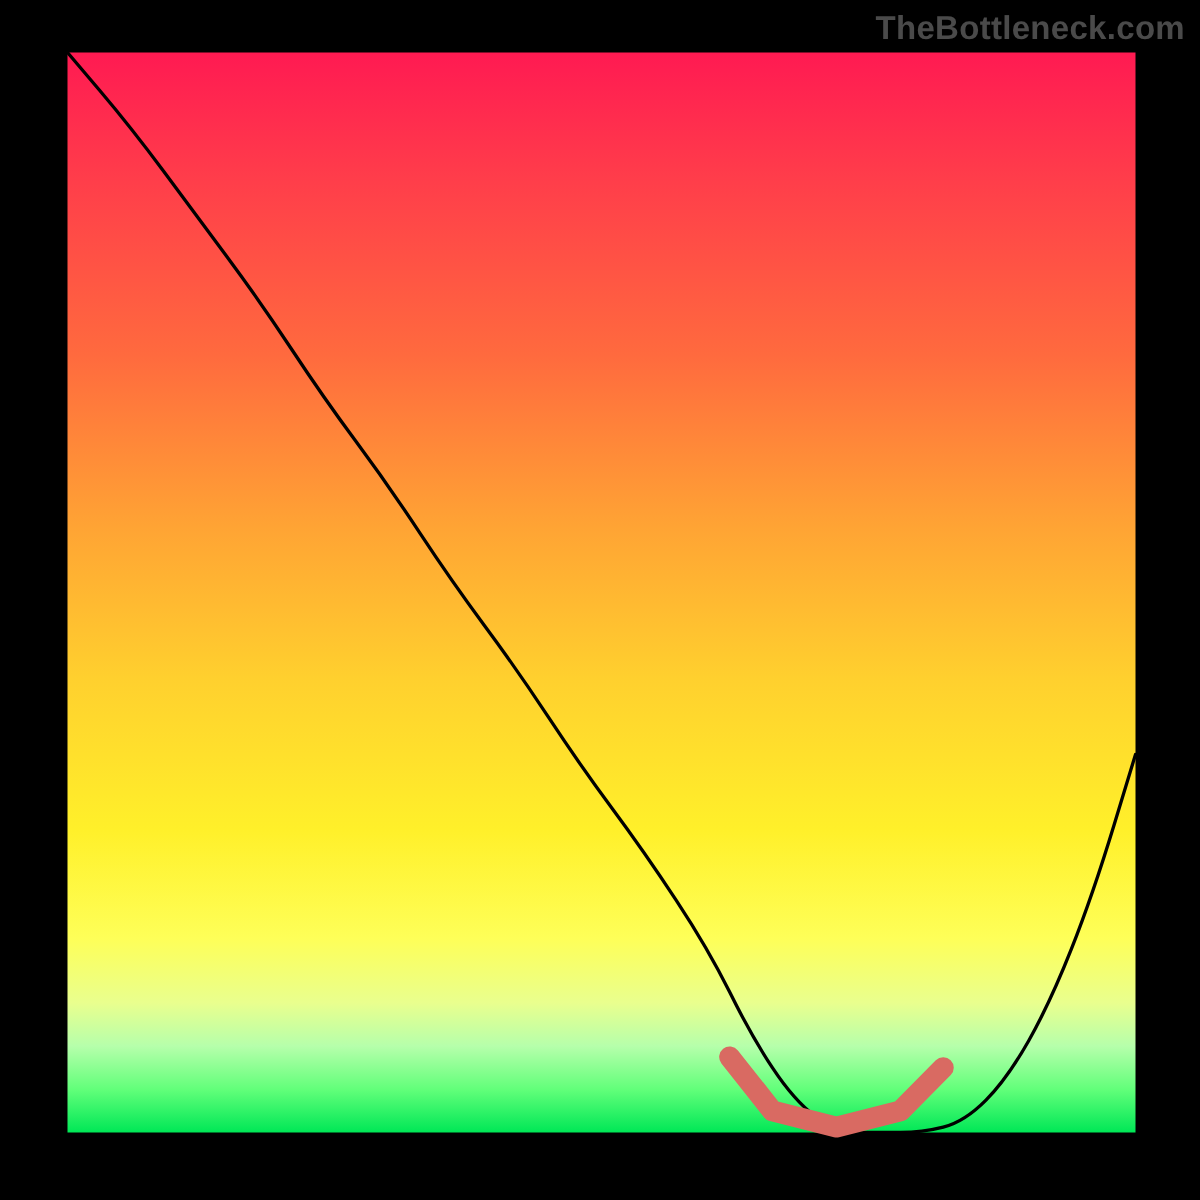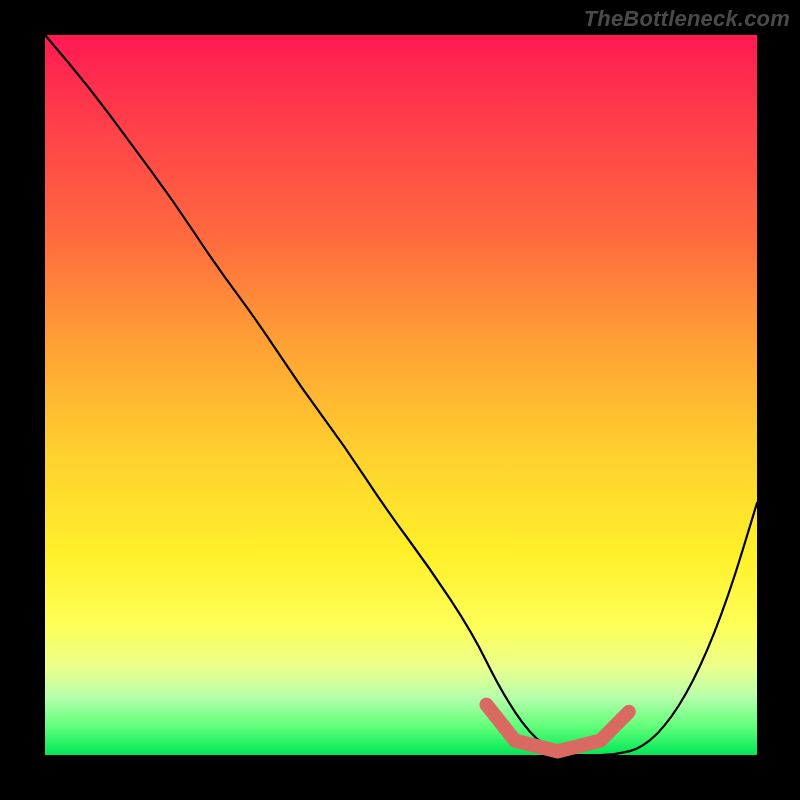--- a/index.html
+++ b/index.html
@@ -11,21 +11,20 @@
     overflow: hidden;
     font-family: Arial, Helvetica, sans-serif;
   }
   .frame {
     position: absolute;
     top: 0;
     left: 0;
     width: 800px;
     height: 800px;
     background: #000;
-    font-style: italic;
   }
   .watermark {
     position: absolute;
     top: 6px;
     right: 10px;
     color: #4a4a4a;
     font-size: 22px;
     font-weight: 600;
     letter-spacing: 0.2px;
     z-index: 10;

